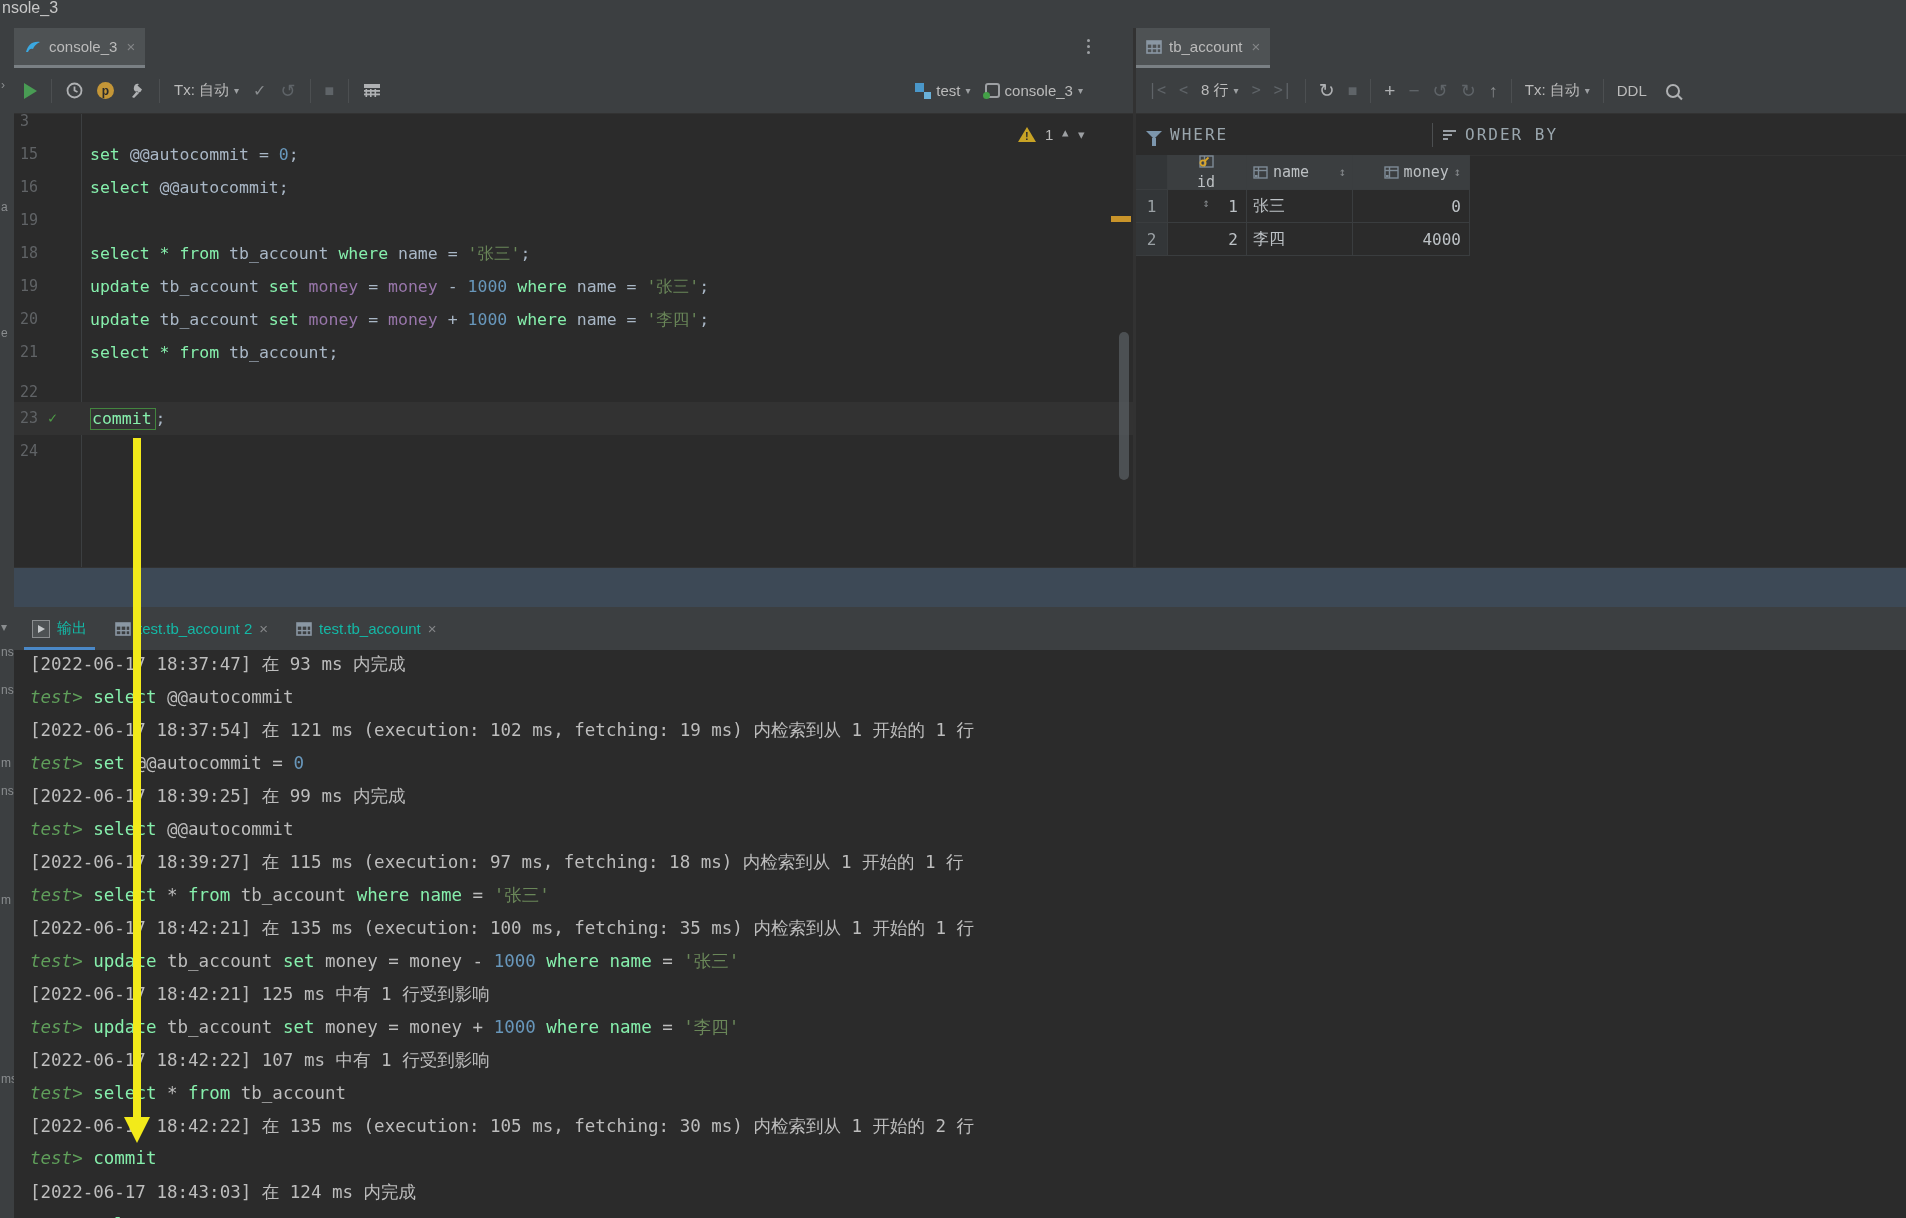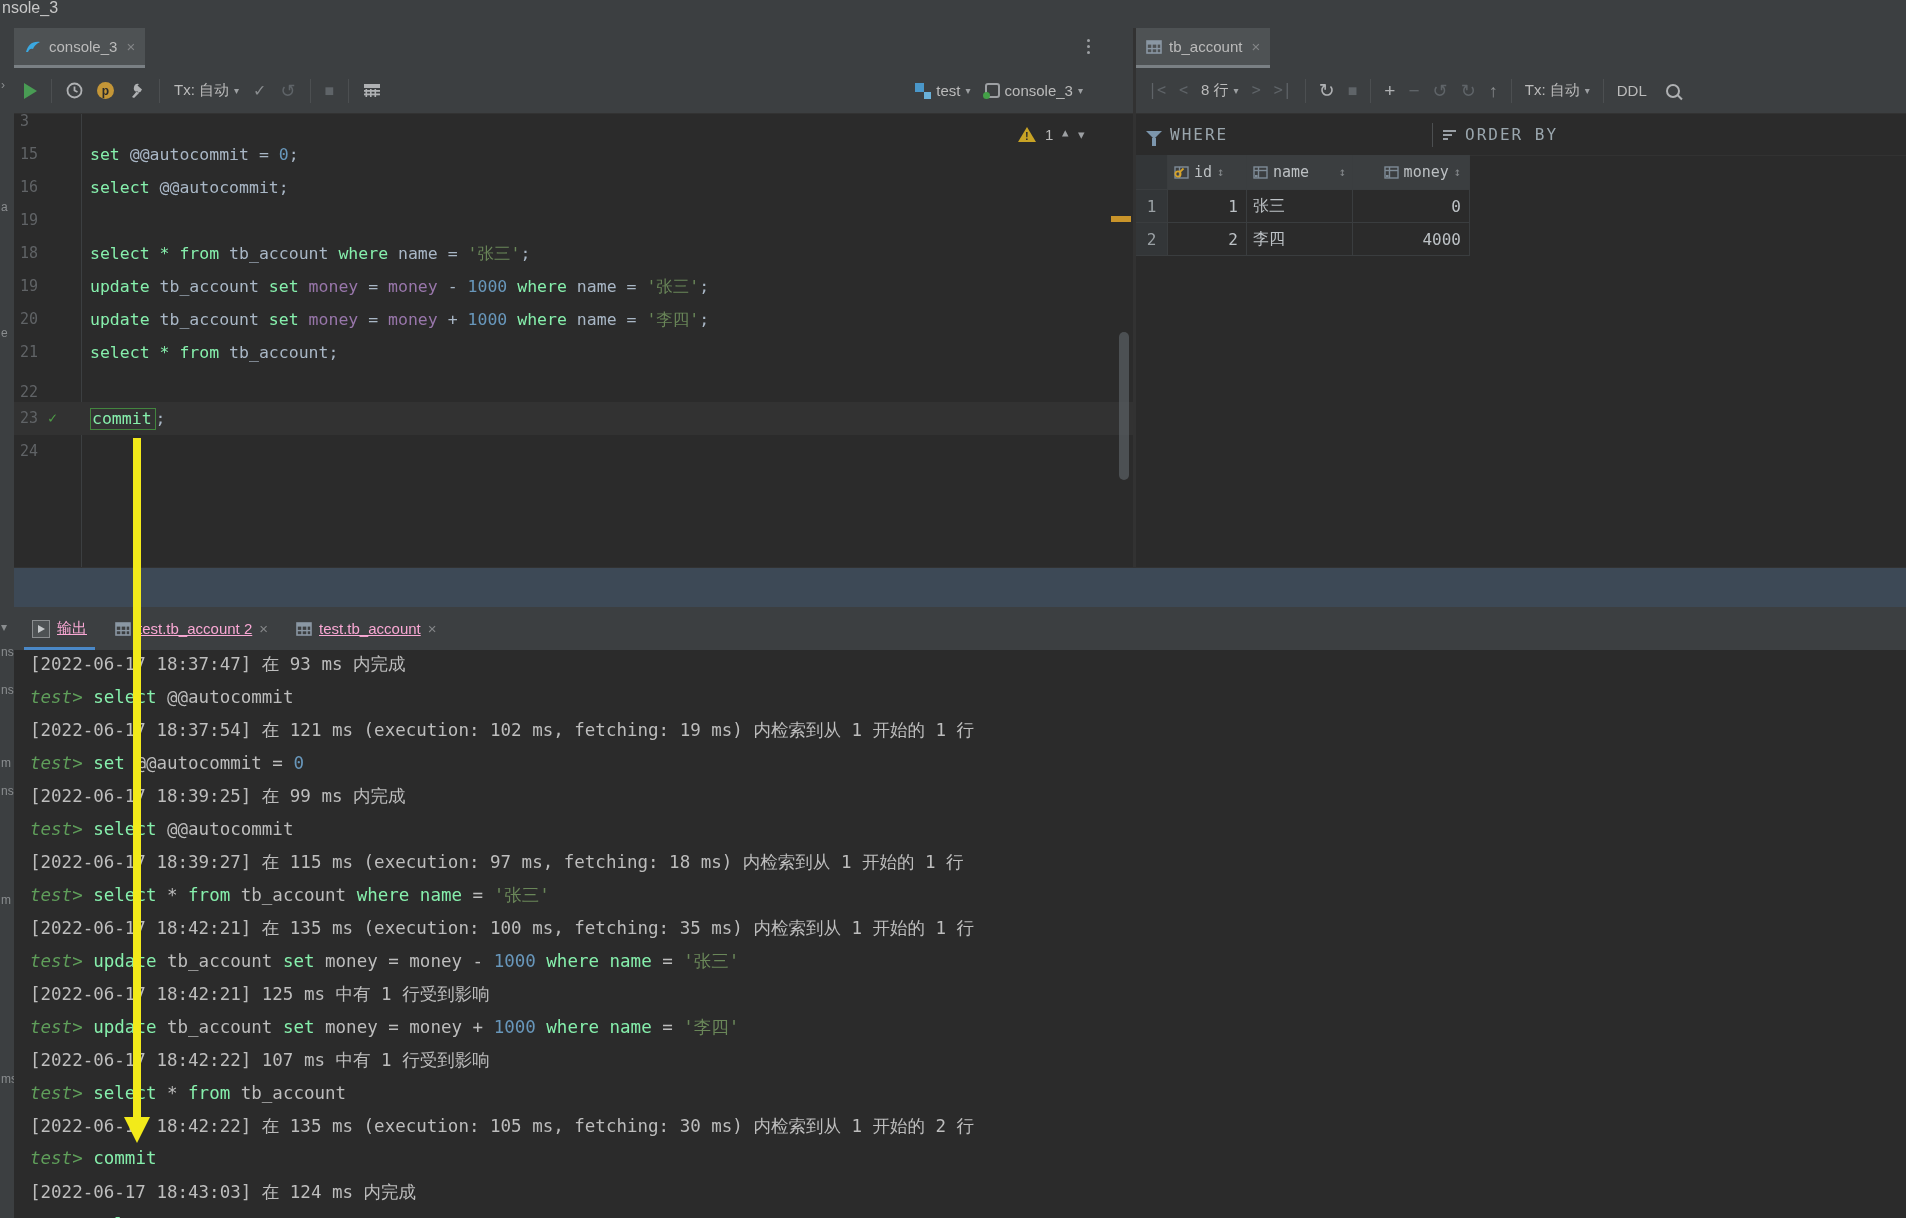--- a/index.html
+++ b/index.html
@@ -78,21 +78,21 @@
   .g-id{width:79px;justify-content:flex-end;padding-right:8px;}
   .g-name{width:106px;padding-left:6px;}
   .g-money{width:117px;justify-content:flex-end;padding-right:8px;}
   .g-row{height:33px;}
   .sort{color:#84888b;font-size:12px;}
   .hlbl{font-family:"DejaVu Sans Mono",monospace;font-size:15px;}
   
   #blue-band{left:14px;top:567px;width:1892px;height:40px;background:#3d4956;border-top:1px solid #323232;}
   #bottom-tabs{left:14px;top:607px;width:1892px;height:43px;background:#3c3f41;display:flex;align-items:stretch;padding-left:6px;gap:4px;}
   .btab{display:flex;align-items:center;gap:7px;padding:0 12px;position:relative;}
-  .btab .lbl{font-size:15px;color:#f9a8d4;white-space:nowrap;text-decoration:underline;}
+  .btab .lbl{font-size:15px;color:#14b8a6;white-space:nowrap;}
   .btab.sel:after{content:'';position:absolute;left:4px;right:4px;bottom:0;height:3px;background:#4a88c7;}
   .out-ic{width:16px;height:16px;border:1px solid #8a8d8f;background:#4e5254;display:flex;align-items:center;justify-content:center;}
   .out-ic s{width:0;height:0;border-left:7px solid #c5c8ca;border-top:4px solid transparent;border-bottom:4px solid transparent;text-decoration:none;}
   #output{left:14px;top:650px;width:1892px;height:568px;background:#2b2b2b;overflow:hidden;}
   .out-line{position:absolute;left:16px;height:33px;line-height:33px;font-family:"DejaVu Sans Mono",monospace;font-size:17.5px;white-space:pre;}
   
   #arrow-line{left:133px;top:438px;width:8px;height:680px;background:#f2ea1a;z-index:60;}
   #arrow-head{left:124px;top:1117px;width:0;height:0;border-left:13px solid transparent;border-right:13px solid transparent;border-top:26px solid #f2ea1a;z-index:60;}
   svg{display:block;}
 </style>
@@ -262,21 +262,21 @@
             <i></i>
             <i></i>
             <i></i>
           </span>
         <span>ORDER BY</span>
       </span>
     </div>
     <div id="grid-table">
         <div class="g-hrow">
           <div class="g-cell g-gut g-head"></div>
-          <div class="g-cell g-head g-id" style="justify-content: flex-start;">
+          <div class="g-cell g-head g-id" style="justify-content: space-between; flex-direction: column;">
             <span>
               <svg width="15" height="13">
                 <rect x="1" y="1" width="13" height="11" fill="none" stroke="#7e8b96" stroke-width="1.4"></rect>
                 <line x1="5.5" y1="1" x2="5.5" y2="12" stroke="#7e8b96" stroke-width="1.4"></line>
                 <circle cx="4" cy="8" r="2.6" fill="none" stroke="#d7a42a" stroke-width="1.8"></circle>
                 <line x1="5.8" y1="6.2" x2="9.5" y2="2.5" stroke="#d7a42a" stroke-width="1.8"></line>
               </svg>
             </span>
             <span class="hlbl">id</span>
             <span class="sort">↕</span>

